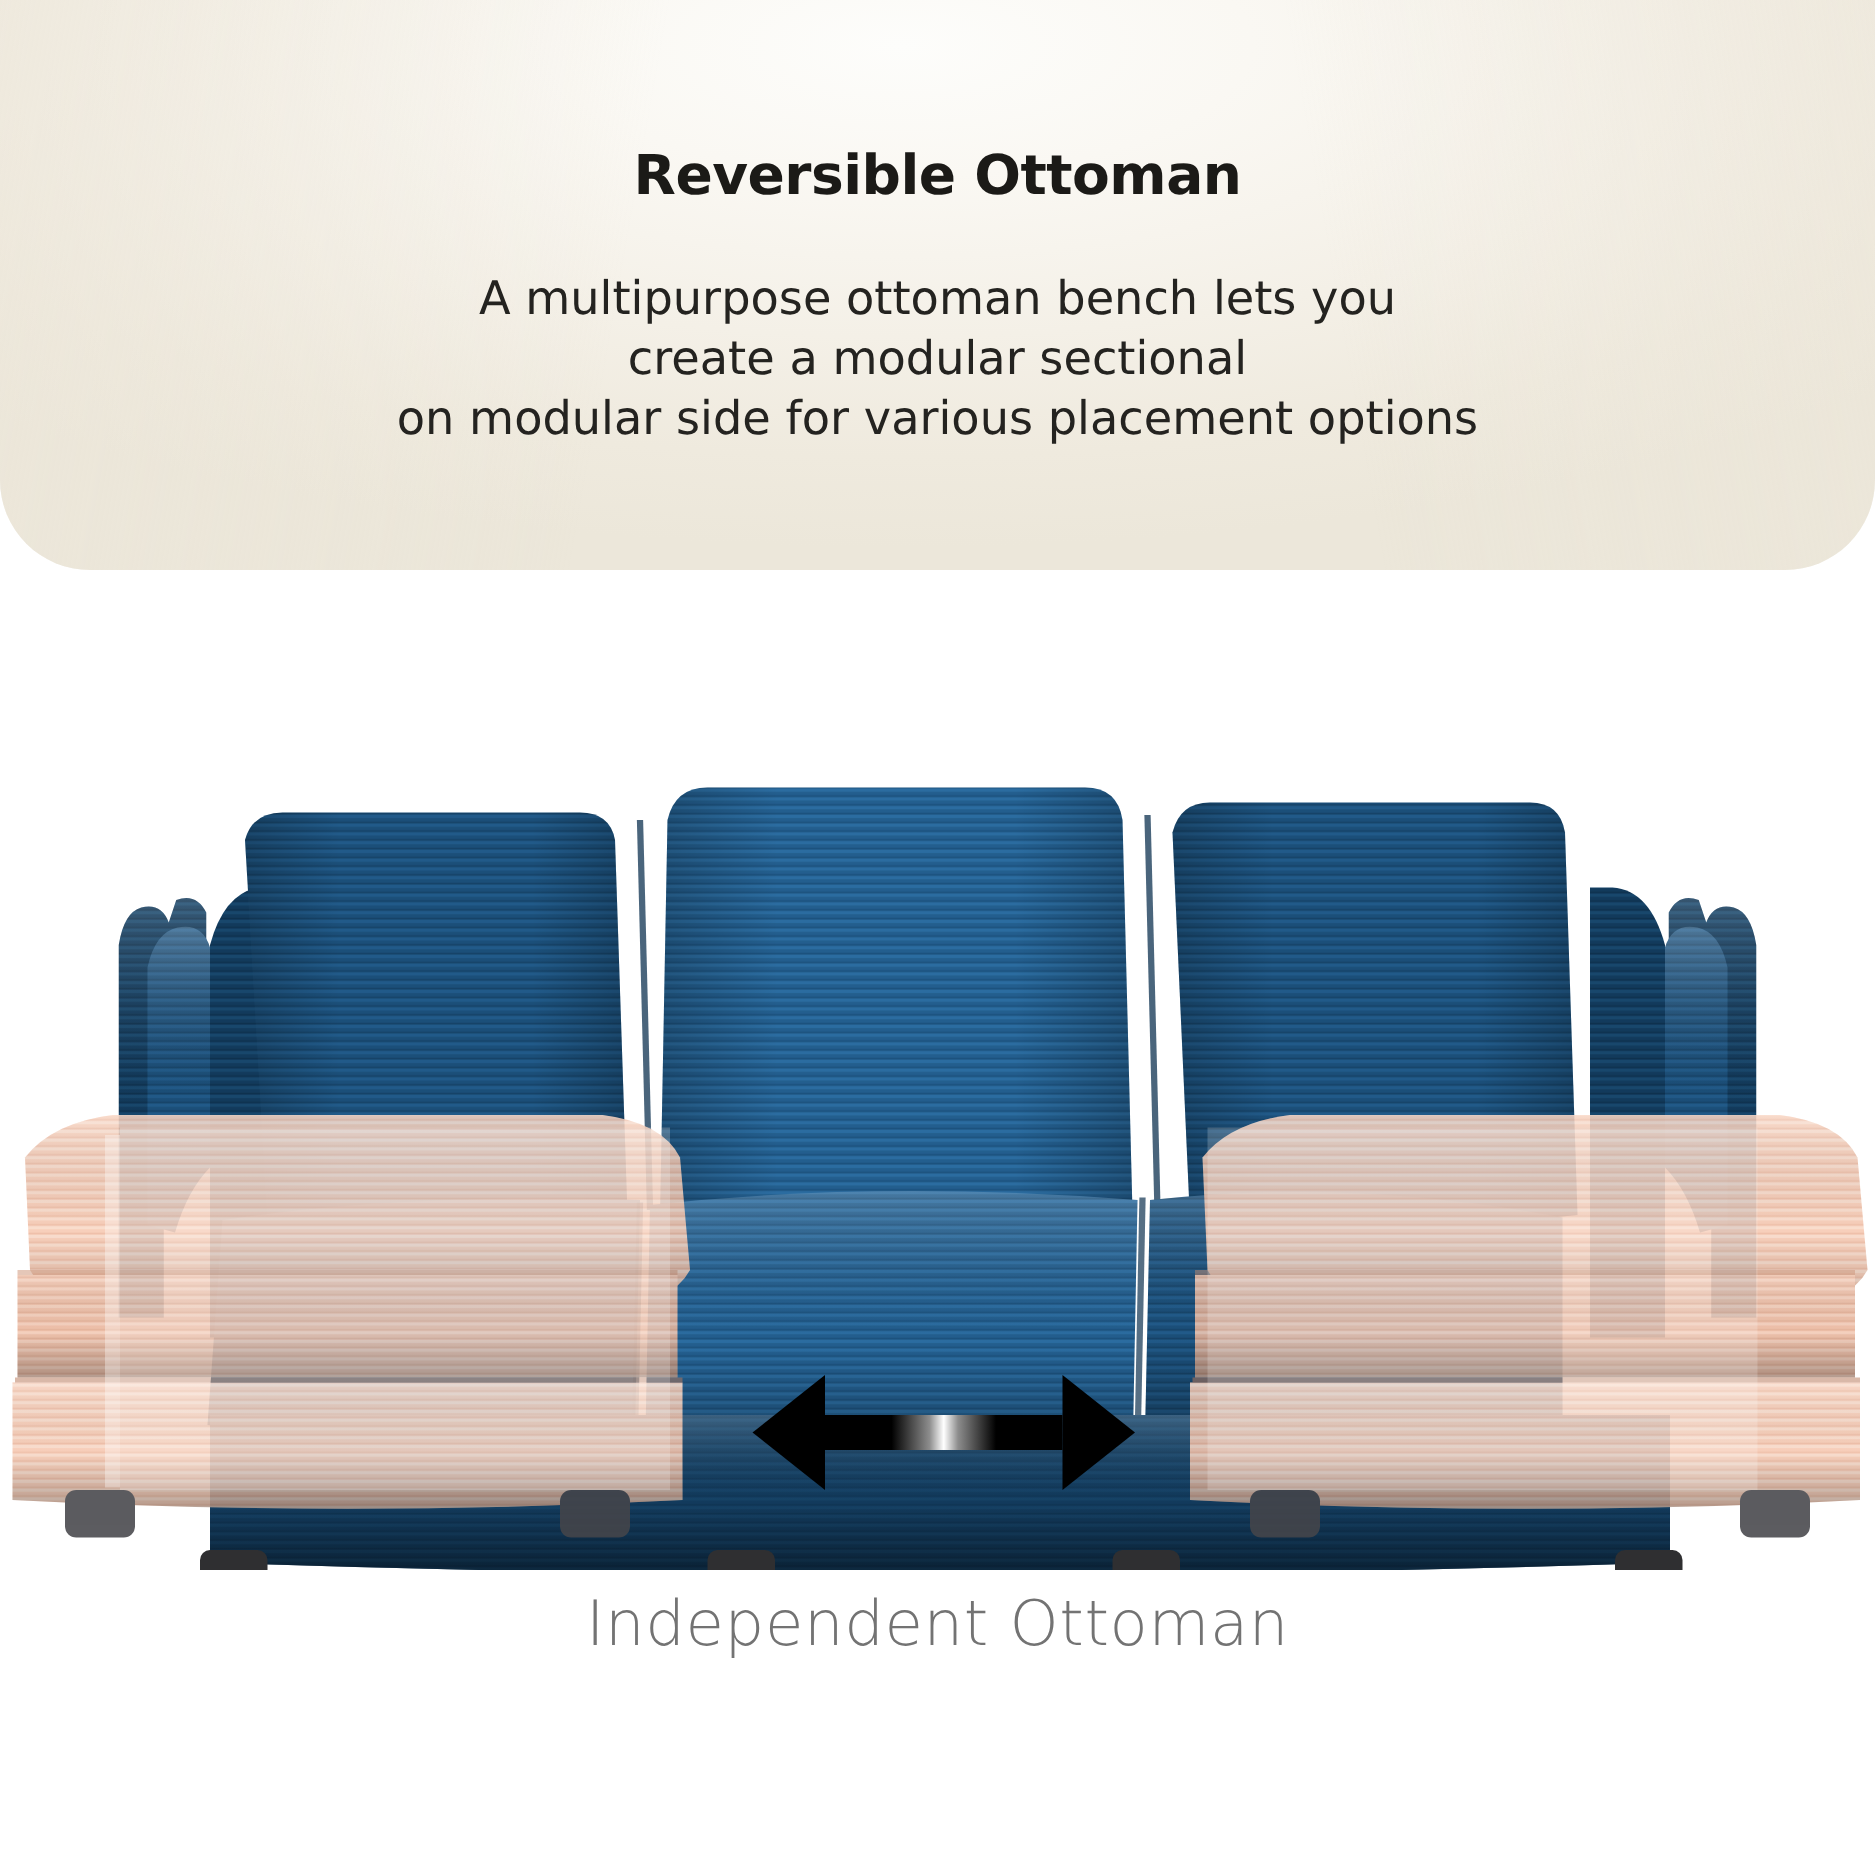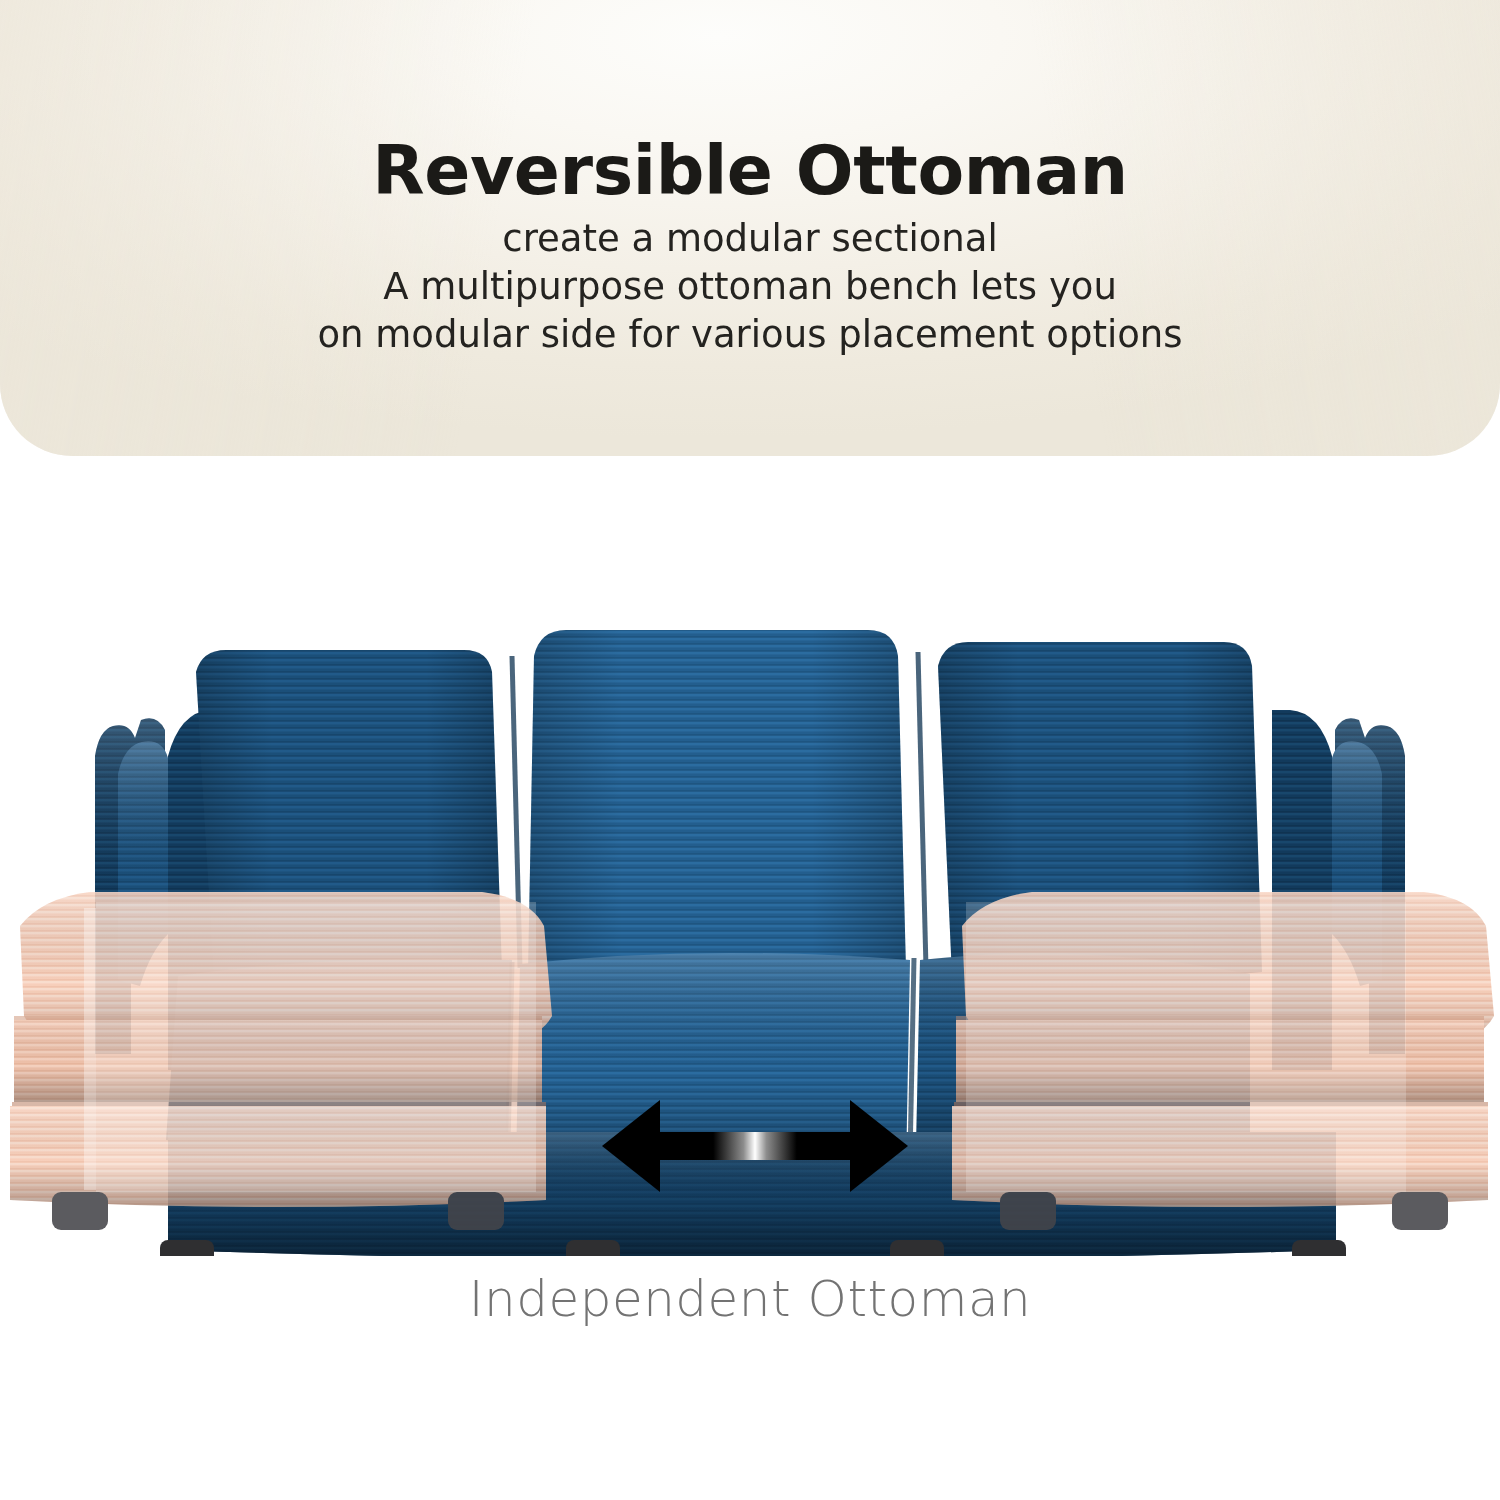--- a/index.html
+++ b/index.html
@@ -42,21 +42,21 @@
       linear-gradient(260deg, rgba(236,230,217,.45) 0%, rgba(255,255,255,0) 30%);
     pointer-events:none;
   }
 
   #header-title {
     position: absolute;
     left: 0;
     top: 88px;
     width: 1500px;
     text-align: center;
-    font-size: 68px;
+    font-size: 44px;
     line-height: 1.08;
     font-weight: 700;
     letter-spacing: -0.4px;
     color: #1b1a17;
     font-family: "DejaVu Sans", "Liberation Sans", sans-serif;
     z-index: 3;
   }
 
   #header-subtitle {
     position: absolute;
@@ -98,22 +98,22 @@
     font-family: "DejaVu Sans", "Liberation Sans", sans-serif;
   }
 </style>
 </head>
 <body>
 
 <div id="header-panel">
   <h1 id="header-title">Reversible Ottoman</h1>
 
   <div id="header-subtitle">
+    <span class="sub-line">A multipurpose ottoman bench lets you</span>
     <span class="sub-line">create a modular sectional</span>
-    <span class="sub-line">A multipurpose ottoman bench lets you</span>
     <span class="sub-line">on modular side for various placement options</span>
   </div>
 </div>
 
 <div id="sofa-stage">
   <svg id="sofa-svg" viewBox="0 0 1500 800" xmlns="http://www.w3.org/2000/svg">
     <defs>
 
       <pattern id="ribBlue" width="6" height="7" patternUnits="userSpaceOnUse">
         <rect width="6" height="7" fill="#1b4f79"></rect>

